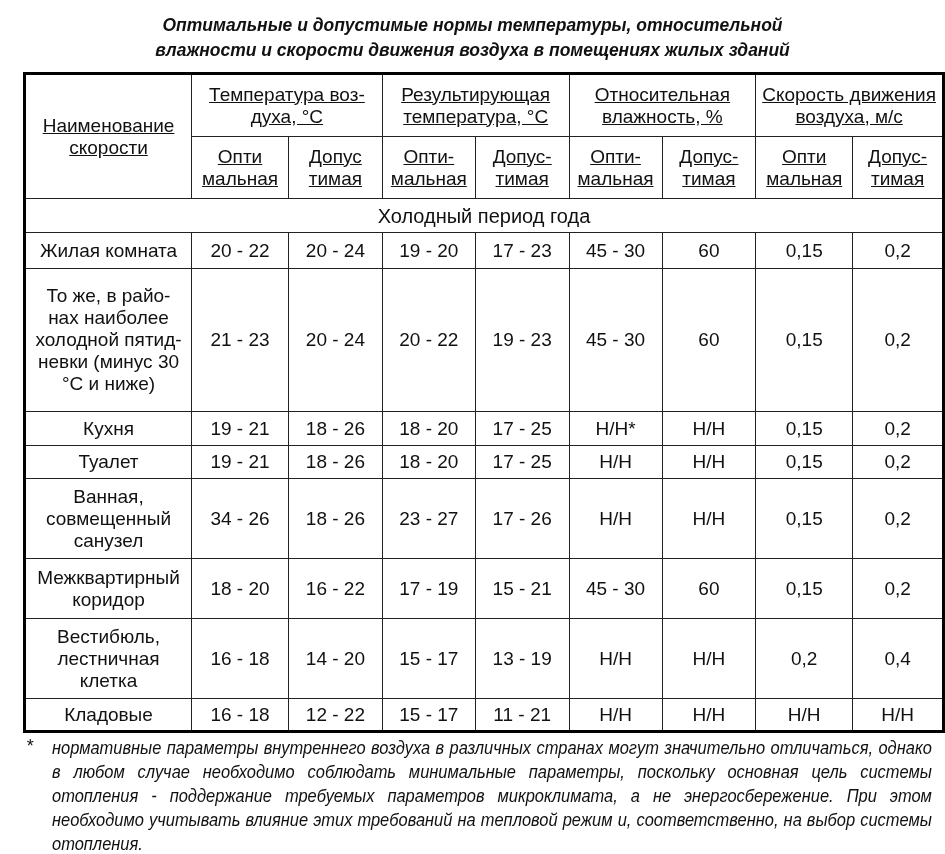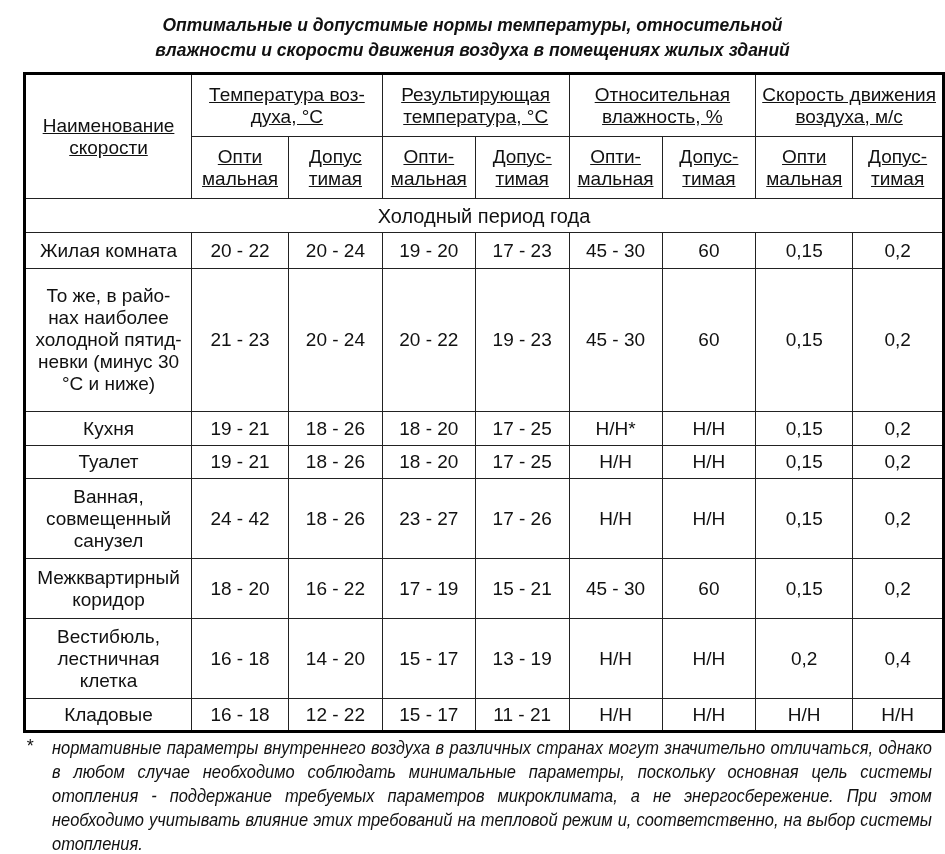--- a/index.html
+++ b/index.html
@@ -102,21 +102,21 @@
     <td>18 - 26</td>
     <td>18 - 20</td>
     <td>17 - 25</td>
     <td>Н/Н</td>
     <td>Н/Н</td>
     <td>0,15</td>
     <td>0,2</td>
   </tr>
   <tr style="height:80px">
     <td style="padding:0 20px">Ванная, совмещенный санузел</td>
-    <td>24 - 42</td>
+    <td>34 - 26</td>
     <td>18 - 26</td>
     <td>23 - 27</td>
     <td>17 - 26</td>
     <td>Н/Н</td>
     <td>Н/Н</td>
     <td>0,15</td>
     <td>0,2</td>
   </tr>
   <tr style="height:60px">
     <td>Межквартирный коридор</td>

